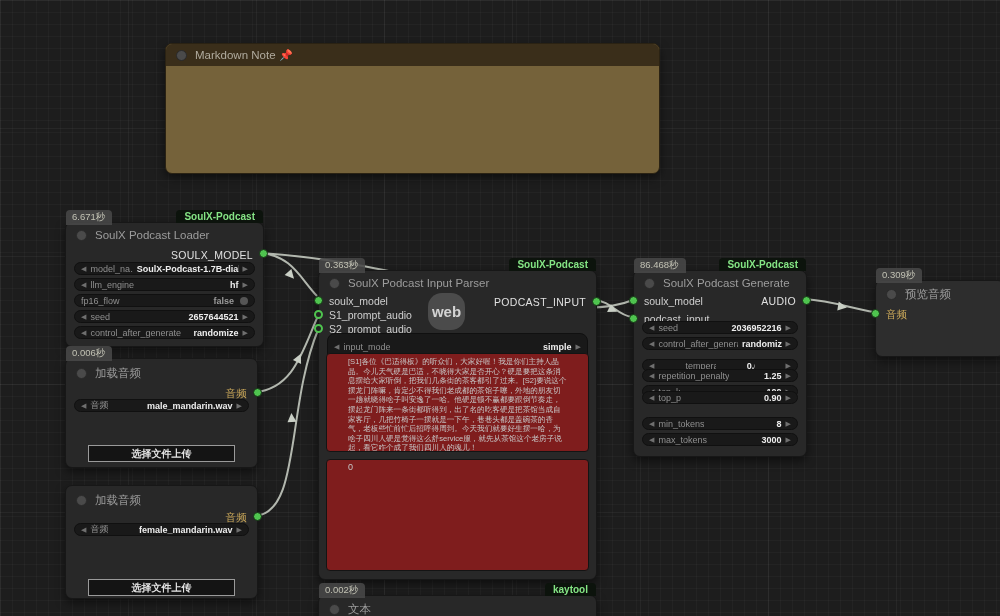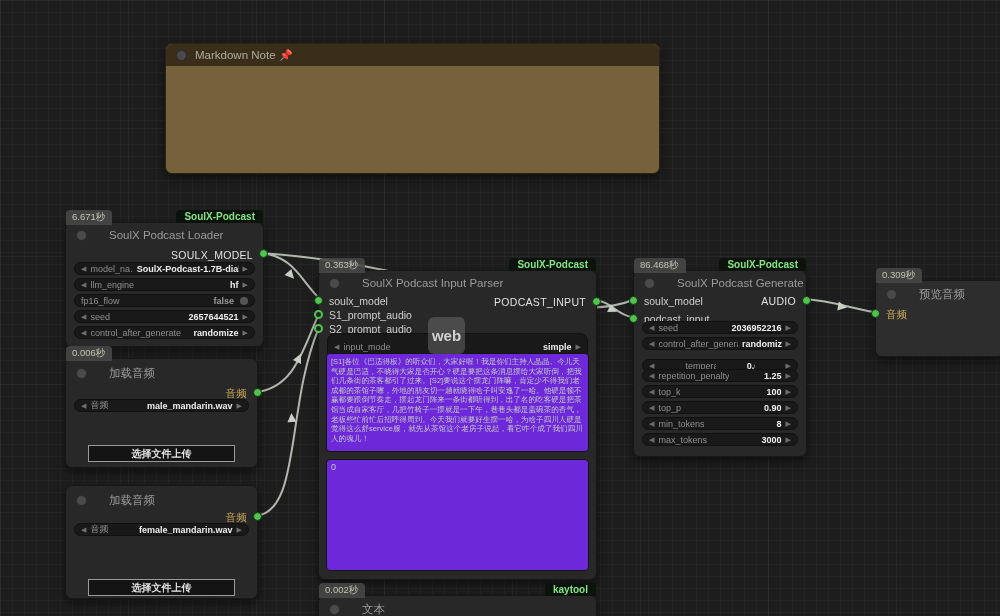--- a/index.html
+++ b/index.html
@@ -17,62 +17,62 @@
   svg.links{position:absolute;left:0;top:0;z-index:1;pointer-events:none;}
   .link{fill:none;stroke:#c3c9bf;stroke-width:2;opacity:.9;}
   .arrowhead{fill:#c9cfc5;}
 
   .node{position:absolute;background:#282828;border:1px solid #171717;border-radius:7px;
         box-shadow:0 4px 10px rgba(0,0,0,.5);z-index:2;}
   .badge-time{position:absolute;top:-13px;left:0;background:rgba(72,72,72,.88);color:#c2c2b4;
         font-size:9.5px;padding:1px 7px 1px 6px;border-radius:4px 4px 0 0;white-space:nowrap;}
   .badge-type{position:absolute;top:-13px;right:0;background:#0c130c;color:#85e585;font-weight:bold;
         font-size:10px;padding:1px 8px;border-radius:4px 4px 0 0;white-space:nowrap;}
-  .ntitle{position:absolute;left:10px;display:flex;align-items:center;gap:22px;color:#9c9c9c;
+  .ntitle{position:absolute;left:10px;display:flex;align-items:center;gap:8px;color:#9c9c9c;
         font-size:11.5px;white-space:nowrap;}
   .cdot{width:9px;height:9px;border-radius:50%;background:#4a4a4a;border:1px solid #2b2b2b;flex:0 0 auto;}
 
   .slot{position:absolute;font-size:10.5px;color:#cfcfcf;white-space:nowrap;}
   .slot.in{left:10px;}
   .slot.out{right:10px;color:#e0e0e0;letter-spacing:.3px;}
   .dot{position:absolute;width:9px;height:9px;border-radius:50%;background:#4fc44f;border:1px solid #143014;box-sizing:border-box;}
   .dot.ring{background:#232323;border:2.2px solid #4fc44f;}
 
   .widget{position:absolute;left:8px;right:8px;height:13px;background:#191919;border:1px solid #101010;
         border-radius:8px;display:flex;align-items:center;padding:0 6px;box-sizing:border-box;
         font-size:9px;color:#8f8f8f;gap:4px;}
   .widget .arr{color:#6f6f6f;font-size:7px;flex:0 0 auto;}
   .widget .wlabel{flex:0 1 auto;overflow:hidden;white-space:nowrap;}
   .widget .wvalue{flex:1 1 auto;text-align:right;color:#ededed;font-weight:bold;white-space:nowrap;overflow:hidden;}
   .widget .knob{width:8px;height:8px;border-radius:50%;background:#555;flex:0 0 auto;margin-left:2px;}
 
   .upload-btn{position:absolute;left:22px;right:22px;height:15px;background:#141414;border:1px solid #9a9a9a;
         color:#e3e3e3;font-size:10px;font-weight:bold;display:flex;align-items:center;justify-content:center;}
 
-  .textbox{position:absolute;left:7px;right:7px;background:#6d28d9;border:1px solid #141414;border-radius:4px;
-        color:#c7c7c7;font-size:7.6px;line-height:9.6px;padding:3px 4px;box-sizing:border-box;overflow:hidden;
+  .textbox{position:absolute;left:7px;right:7px;background:#7f1d1d;border:1px solid #141414;border-radius:4px;
+        color:#c7c7c7;font-size:7.6px;line-height:9.6px;padding:3px 21px;box-sizing:border-box;overflow:hidden;
         white-space:pre-wrap;word-break:break-all;}
 
   
   .note{left:165px;top:43px;width:493px;height:129px;background:#75623a;border:1px solid #2a2213;overflow:hidden;}
   .note-header{position:absolute;left:0;top:0;right:0;height:22px;background:#3a2e1a;display:flex;align-items:center;gap:8px;padding:0 10px;}
   .note-title{color:#b0ab9e;font-size:11.5px;display:flex;align-items:flex-start;gap:4px;}
 
   
   .loader{left:65px;top:222px;width:197px;height:123px;}
   .audio1{left:65px;top:358px;width:191px;height:108px;}
   .audio2{left:65px;top:485px;width:191px;height:112px;}
   .parser{left:318px;top:270px;width:277px;height:308px;}
   .kaytool{left:318px;top:595px;width:277px;height:30px;}
   .generate{left:633px;top:270px;width:172px;height:185px;}
   .preview{left:875px;top:280px;width:128px;height:75px;background:#2d2d2d;}
 
   .watermark{position:absolute;left:428px;top:293px;z-index:5;display:flex;align-items:flex-start;gap:14px;pointer-events:none;}
-  .wm-box{width:37px;height:37px;border-radius:6px;background:rgba(125,125,125,.42);color:rgba(235,235,235,.85);
-        font-size:15px;font-weight:bold;display:flex;align-items:center;justify-content:center;margin-top:24px;}
+  .wm-box{width:37px;height:37px;border-radius:14px;background:rgba(125,125,125,.42);color:rgba(235,235,235,.85);
+        font-size:15px;font-weight:bold;display:flex;align-items:center;justify-content:center;}
   .wm-cn{font-size:23px;font-weight:bold;color:rgba(150,150,150,.42);letter-spacing:5px;line-height:24px;}
   .wm-url{font-size:10.5px;font-weight:bold;color:rgba(140,140,140,.38);letter-spacing:2.5px;margin-top:2px;}
 </style>
 </head>
 <body>
 
 <div class="canvas">
 
   <svg class="links" width="1000" height="616">
     <path class="link" d="M261,253 C292,256 300,278 317,296"></path>
@@ -242,21 +242,21 @@
       <span class="wlabel">repetition_penalty</span>
       <span class="wvalue">1.25</span>
       <span class="arr">▶</span>
     </div>
     <div class="widget" style="top:114px;justify-content:space-between;">
       <span class="arr">◀</span>
       <span class="wlabel">top_k</span>
       <span class="wvalue">100</span>
       <span class="arr">▶</span>
     </div>
-    <div class="widget" style="top:130px;">
+    <div class="widget" style="top:120px;">
       <span class="arr">◀</span>
       <span class="wlabel">top_p</span>
       <span class="wvalue">0.90</span>
       <span class="arr">▶</span>
     </div>
     <div class="widget" style="top:146px;">
       <span class="arr">◀</span>
       <span class="wlabel">min_tokens</span>
       <span class="wvalue">8</span>
       <span class="arr">▶</span>

